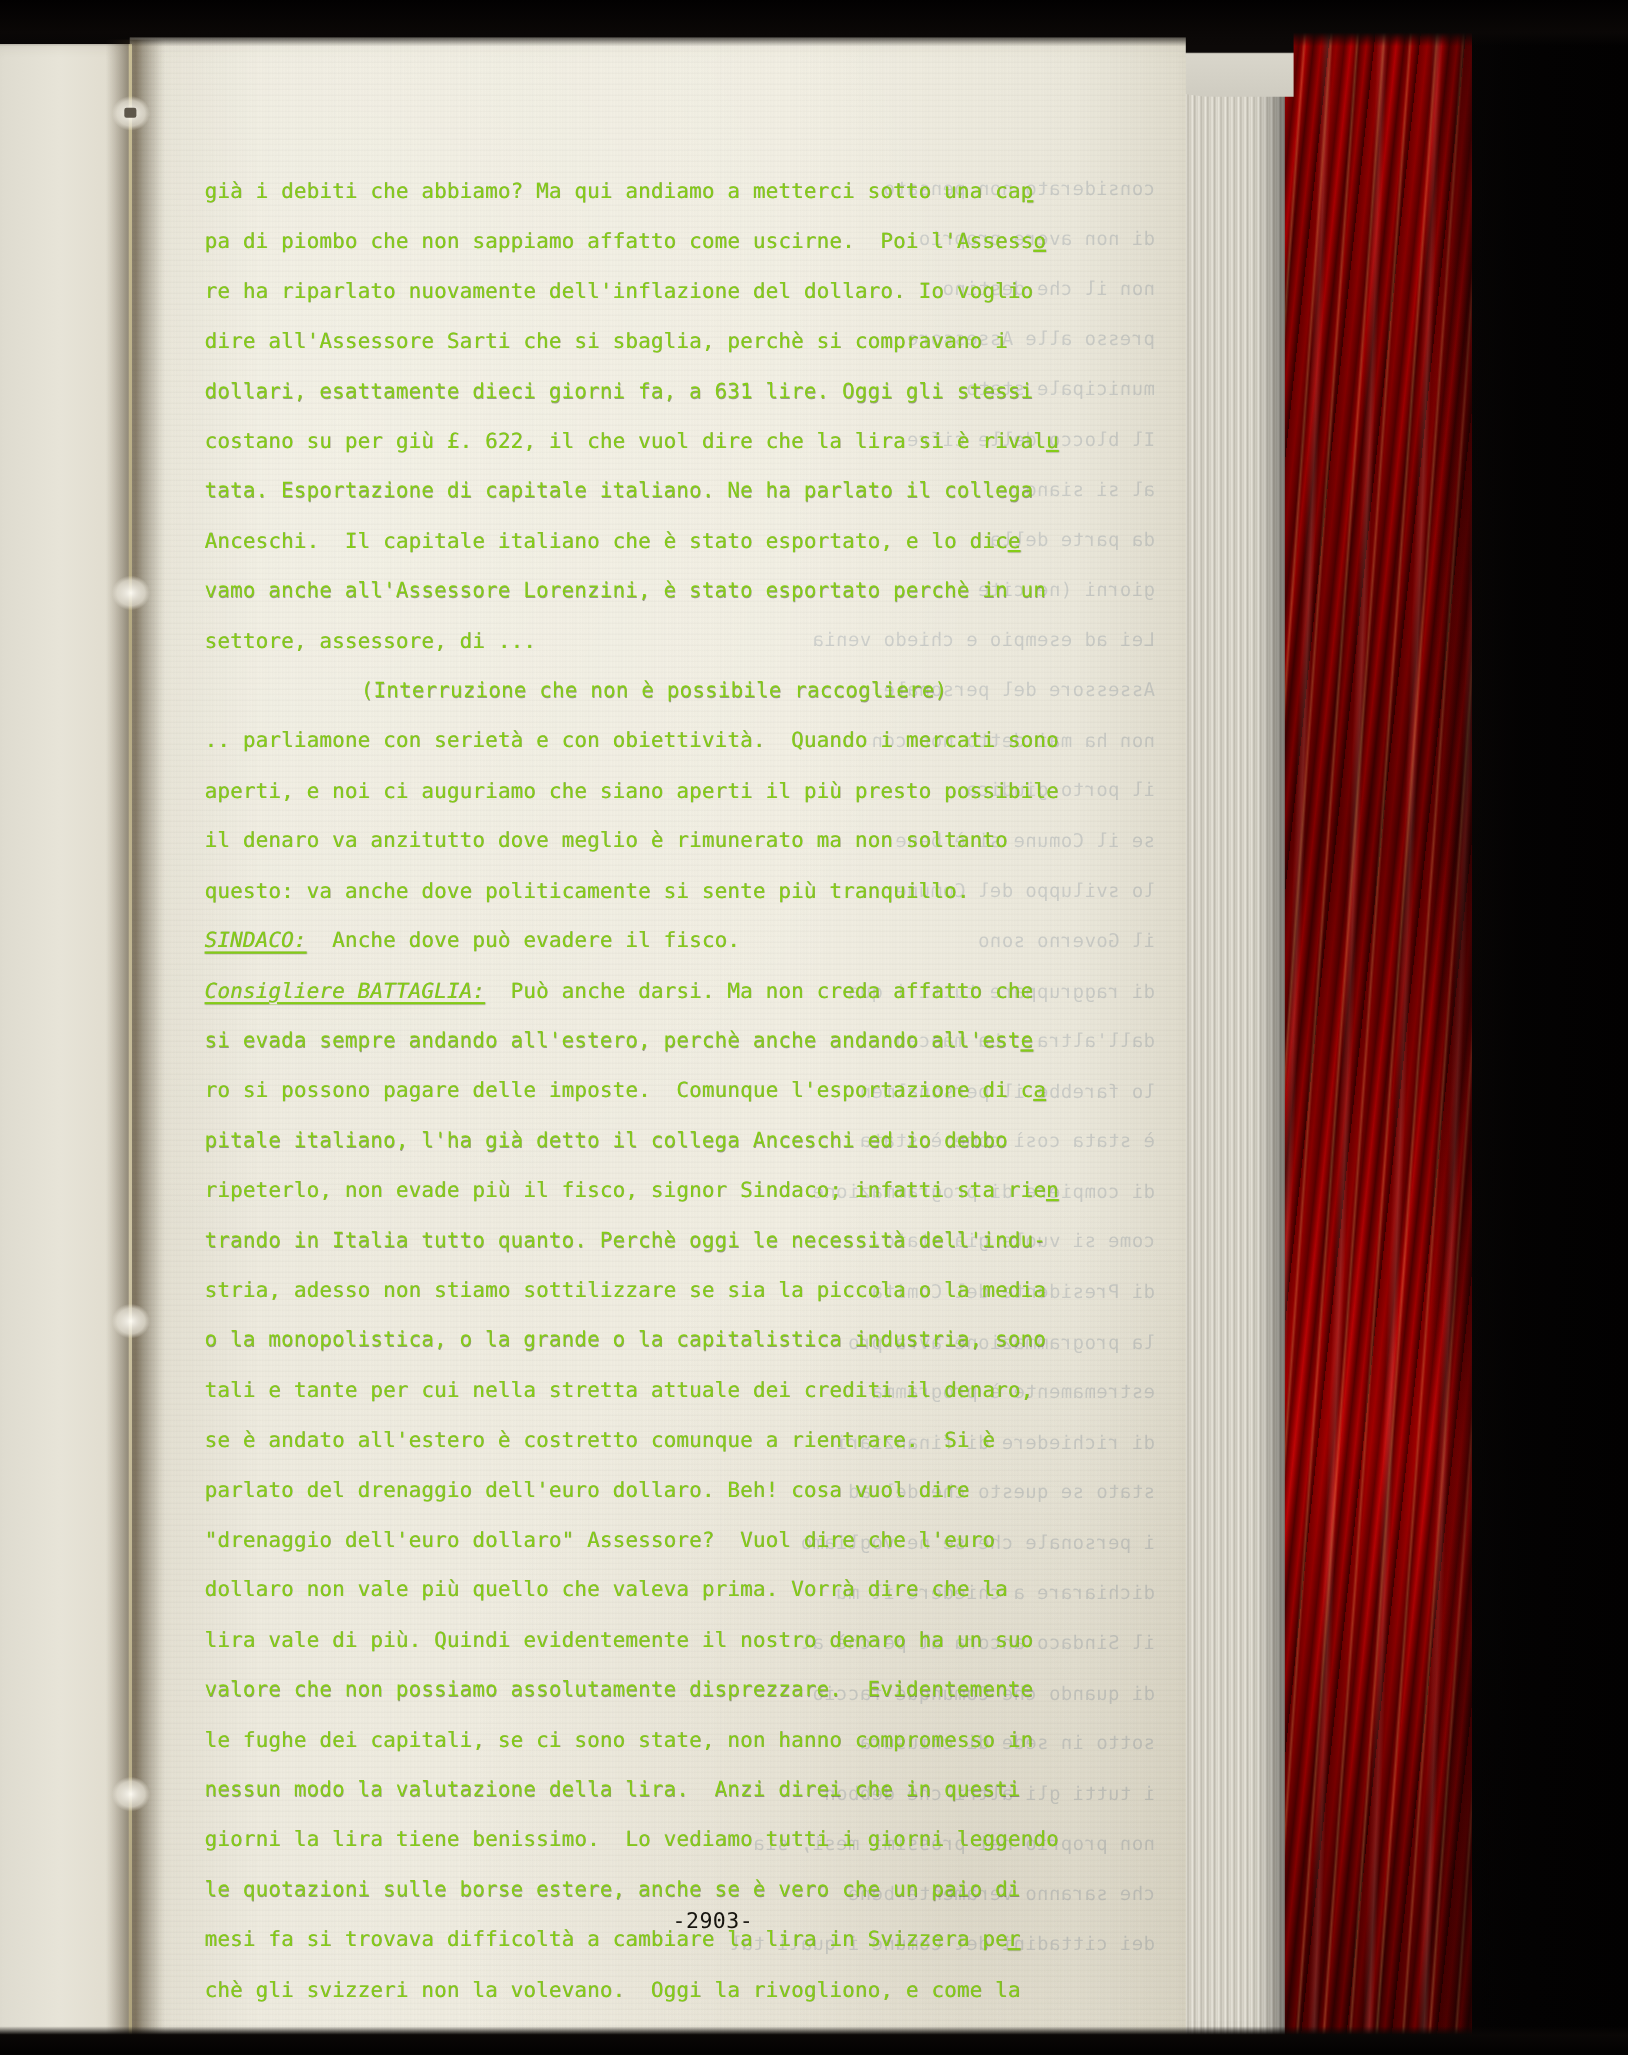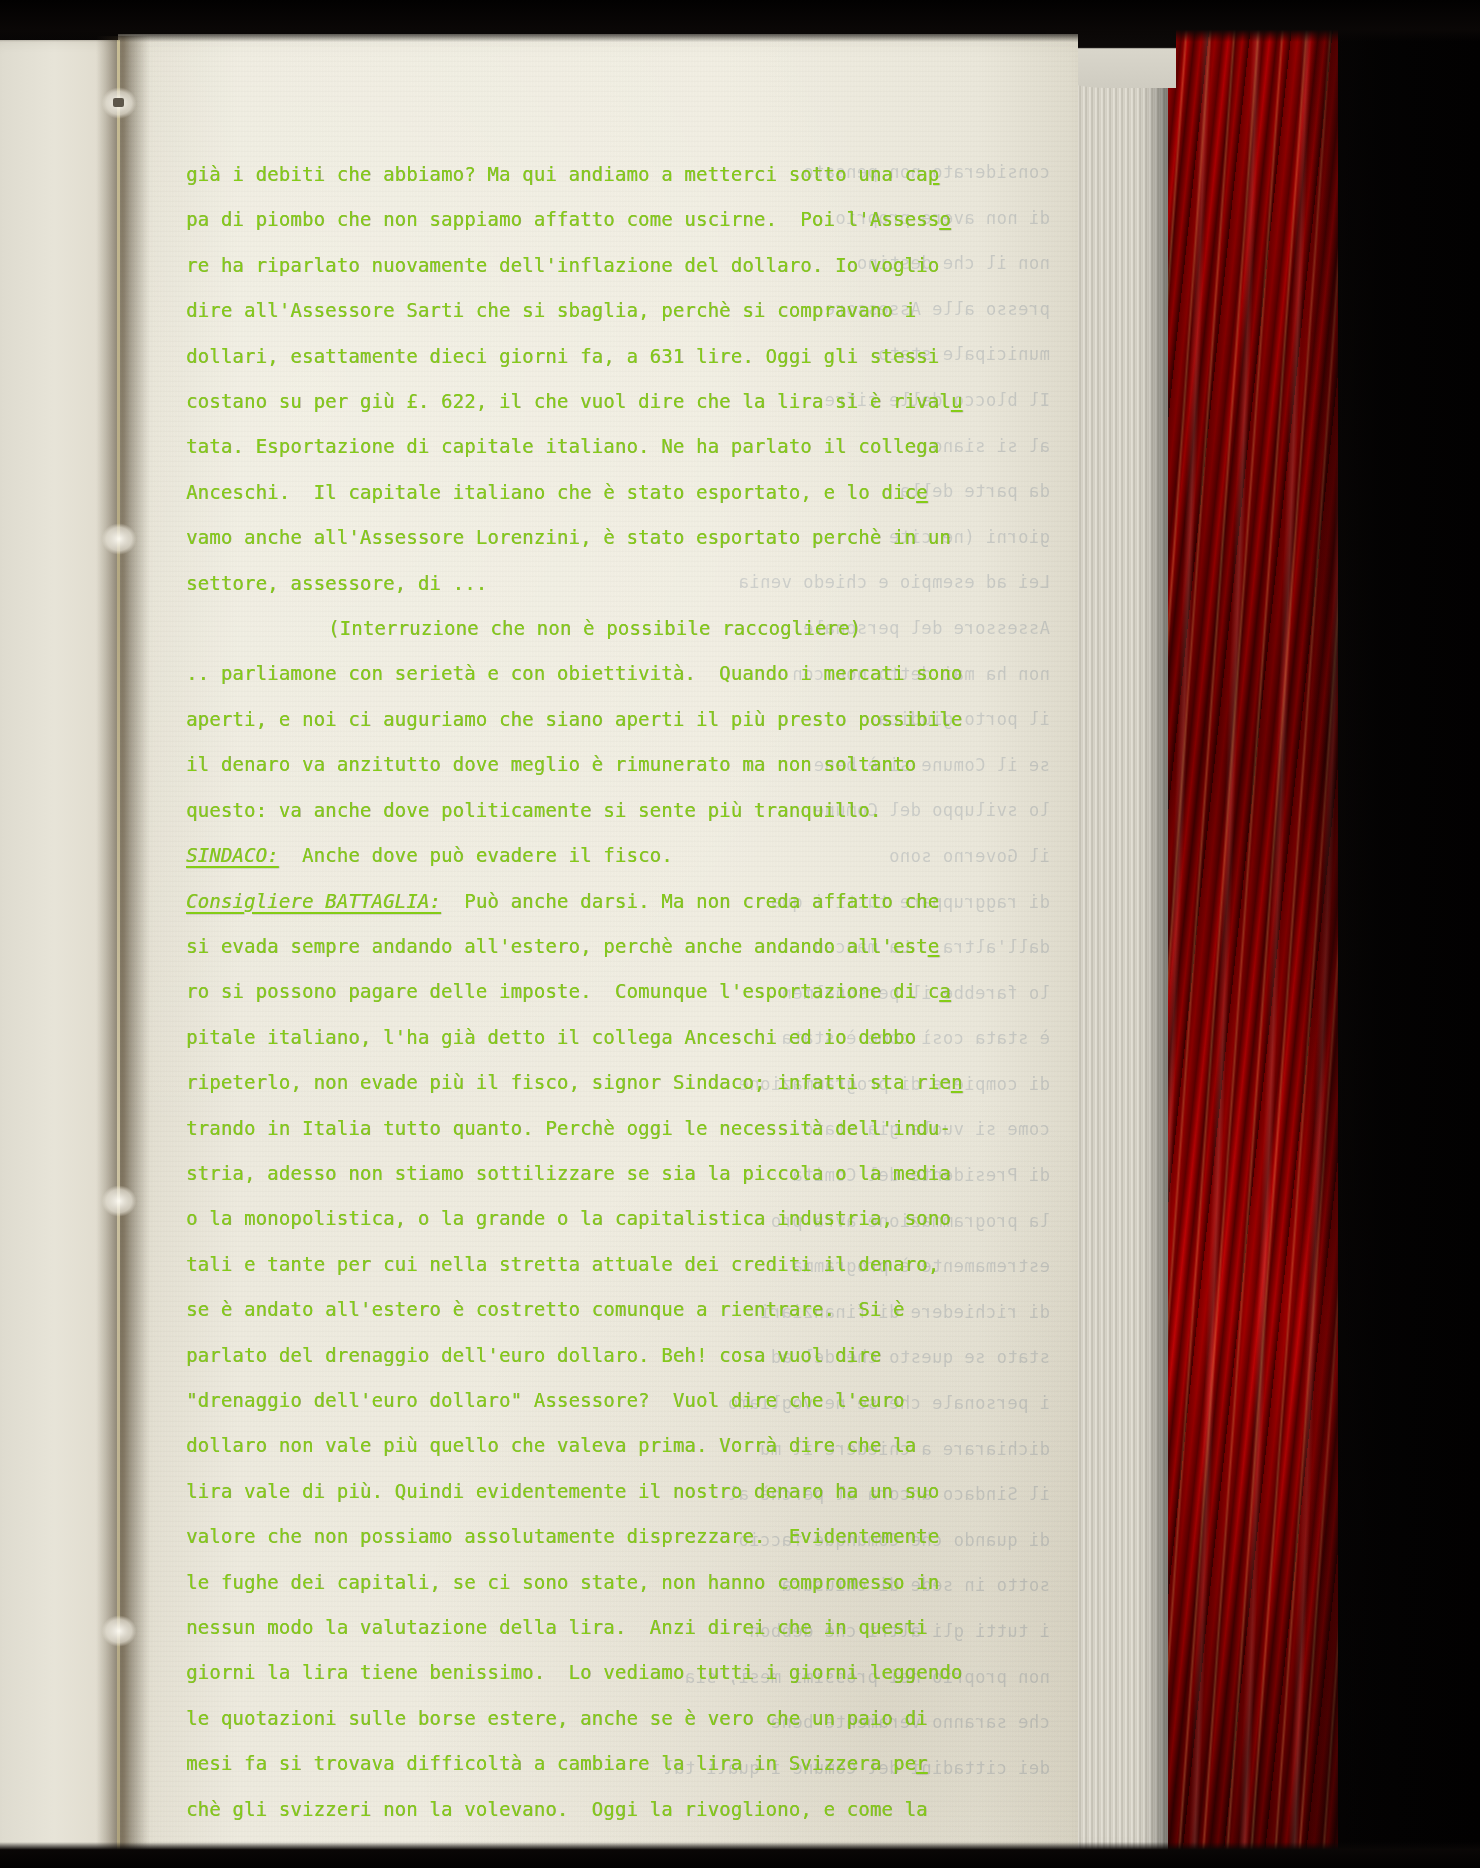--- a/index.html
+++ b/index.html
@@ -280,16 +280,17 @@
 il Sindaco ancora al perchè al
 di quando che Comunque faccio
 sotto in sede di chiusura
 i tutti gli altri che debbon
 non proprio nei prossimi mesi, sia
 che saranno veramente bene
 dei cittadini del Comune i quali tal</div>
 
   <div class="typed" id="typed-body"><div class="ln">già i debiti che abbiamo? Ma qui andiamo a metterci sotto una ca<u class="hy">p</u></div><div class="ln">pa di piombo che non sappiamo affatto come uscirne.  Poi l'Assess<u class="hy">o</u></div><div class="ln">re ha riparlato nuovamente dell'inflazione del dollaro. Io voglio</div><div class="ln">dire all'Assessore Sarti che si sbaglia, perchè si compravano i</div><div class="ln">dollari, esattamente dieci giorni fa, a 631 lire. Oggi gli stessi</div><div class="ln">costano su per giù £. 622, il che vuol dire che la lira si è rival<u class="hy">u</u></div><div class="ln">tata. Esportazione di capitale italiano. Ne ha parlato il collega</div><div class="ln">Anceschi.  Il capitale italiano che è stato esportato, e lo dic<u class="hy">e</u></div><div class="ln">vamo anche all'Assessore Lorenzini, è stato esportato perchè in un</div><div class="ln">settore, assessore, di ...</div><div class="ln ind1">(Interruzione che non è possibile raccogliere)</div><div class="ln">.. parliamone con serietà e con obiettività.  Quando i mercati sono</div><div class="ln">aperti, e noi ci auguriamo che siano aperti il più presto possibile</div><div class="ln">il denaro va anzitutto dove meglio è rimunerato ma non soltanto</div><div class="ln">questo: va anche dove politicamente si sente più tranquillo.</div><div class="ln"><u class="spk">SINDACO:</u>  Anche dove può evadere il fisco.</div><div class="ln"><u class="spk">Consigliere BATTAGLIA:</u>  Può anche darsi. Ma non creda affatto che</div><div class="ln">si evada sempre andando all'estero, perchè anche andando all'est<u class="hy">e</u></div><div class="ln">ro si possono pagare delle imposte.  Comunque l'esportazione di c<u class="hy">a</u></div><div class="ln">pitale italiano, l'ha già detto il collega Anceschi ed io debbo</div><div class="ln">ripeterlo, non evade più il fisco, signor Sindaco; infatti sta rie<u class="hy">n</u></div><div class="ln">trando in Italia tutto quanto. Perchè oggi le necessità dell'indu-</div><div class="ln">stria, adesso non stiamo sottilizzare se sia la piccola o la media</div><div class="ln">o la monopolistica, o la grande o la capitalistica industria, sono</div><div class="ln">tali e tante per cui nella stretta attuale dei crediti il denaro,</div><div class="ln">se è andato all'estero è costretto comunque a rientrare.  Si è</div><div class="ln">parlato del drenaggio dell'euro dollaro. Beh! cosa vuol dire</div><div class="ln">"drenaggio dell'euro dollaro" Assessore?  Vuol dire che l'euro</div><div class="ln">dollaro non vale più quello che valeva prima. Vorrà dire che la</div><div class="ln">lira vale di più. Quindi evidentemente il nostro denaro ha un suo</div><div class="ln">valore che non possiamo assolutamente disprezzare.  Evidentemente</div><div class="ln">le fughe dei capitali, se ci sono state, non hanno compromesso in</div><div class="ln">nessun modo la valutazione della lira.  Anzi direi che in questi</div><div class="ln">giorni la lira tiene benissimo.  Lo vediamo tutti i giorni leggendo</div><div class="ln">le quotazioni sulle borse estere, anche se è vero che un paio di</div><div class="ln">mesi fa si trovava difficoltà a cambiare la lira in Svizzera pe<u class="hy">r</u></div><div class="ln">chè gli svizzeri non la volevano.  Oggi la rivogliono, e come la</div></div>
 
+  <div class="pagenum">-2903-</div>
 
   <div class="band-top"></div>
   <div class="band-bottom"></div>
 </div>
 
 </body></html>

